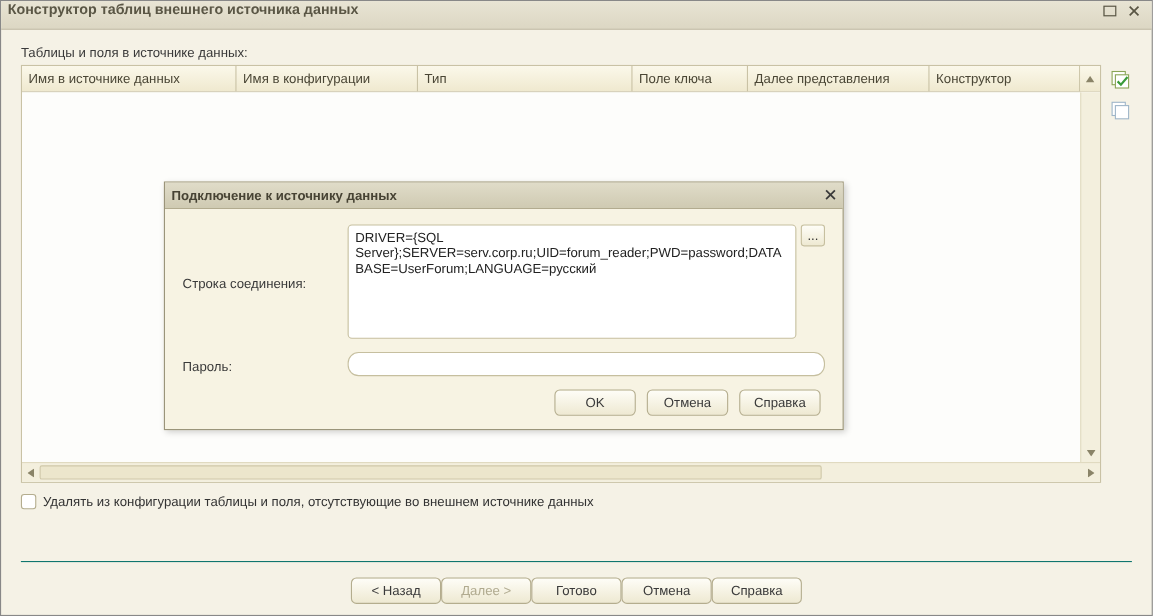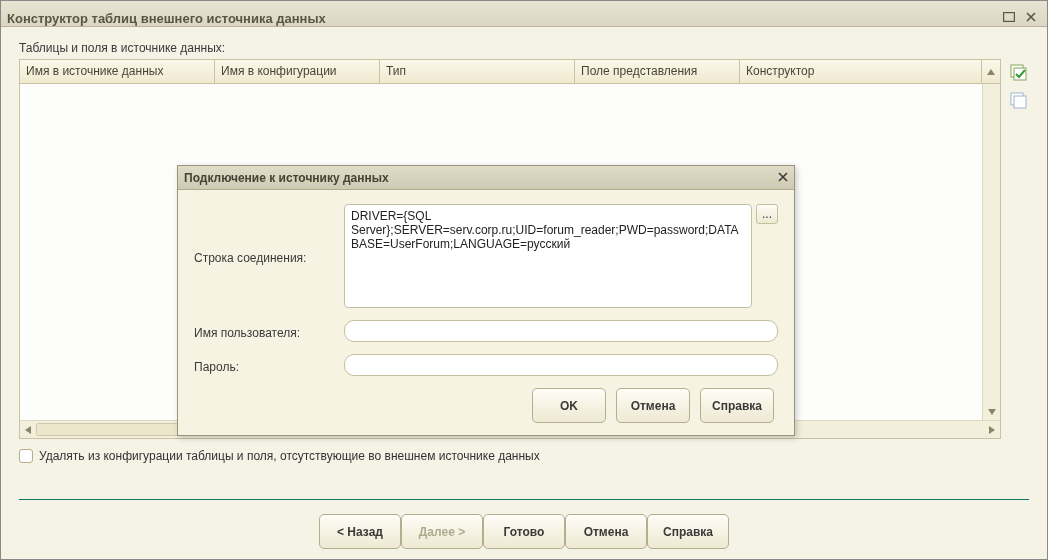--- a/index.html
+++ b/index.html
@@ -12,21 +12,21 @@
     width: 1048px;
     height: 560px;
     overflow: hidden;
     border: 1px solid #888;
   }
   .titlebar {
     height: 26px;
     background: linear-gradient(#e8e4d4, #dcd7c3);
     border-bottom: 1px solid #b9b39b;
     display: flex;
-    align-items: flex-end;
+    align-items: flex-start;
     padding: 0 6px;
   }
   .titlebar .title {
     flex: 1;
     font-weight: bold;
     color: #5a5645;
     font-size: 13px;
   }
   .titlebar .win-btn {
     width: 20px;
@@ -158,47 +158,45 @@
   }
   .footer-bar {
     margin-top:auto;
     padding-top:14px;
     border-top: 1px solid #0f766e;
     display:flex;
     justify-content:center;
   }
   .btn {
     min-width: 82px;
-    height: 35px;
+    height: 24px;
     padding: 0 4px;
     border: 1px solid #b4ad8e;
     border-radius: 5px;
     background: linear-gradient(#fefdf7, #eee9d2);
     color: #3a3a3a;
     display:flex;
     align-items:center;
     justify-content:center;
     cursor:pointer;
     font-size:12px;
-    font-weight:bold;
   }
   .btn.disabled {
     color: #b0aa8f;
     cursor: default;
   }
   
   .dialog {
     position:absolute;
     left: 148px;
     top: 138px;
     width: 618px;
     background: #f7f3e3;
     border: 1px solid #9a947a;
     box-shadow: 2px 2px 6px rgba(0,0,0,0.2);
-    margin-left: 28px;
   }
   .dialog-titlebar {
     height: 24px;
     background: linear-gradient(#e0dcc9, #cfcab2);
     border-bottom: 1px solid #b2ab8f;
     display:flex;
     align-items:center;
     padding: 0 6px;
     font-weight:bold;
     color:#474334;
@@ -282,21 +280,22 @@
 
 <div class="content">
   <div class="section-label">Таблицы и поля в источнике данных:</div>
 
   <div class="grid-row">
     <div class="grid-wrapper">
       <div class="grid-header">
         <div class="col" style="width:195px">Имя в источнике данных</div>
         <div class="col" style="width:165px">Имя в конфигурации</div>
         <div class="col" style="width:195px">Тип</div>
-        <div class="col" style="width:165px">Поле представления</div>
+        <div class="col" style="width:105px">Поле ключа</div>
+        <div class="col" style="width:165px">Далее представления</div>
         <div class="col" style="flex:1">Конструктор</div>
         <div class="col-scroll">
           <svg width="8" height="6" viewBox="0 0 8 6">
               <path d="M4 0 L8 6 L0 6 Z" fill="#8a8468"></path>
             </svg>
         </div>
       </div>
       <div class="grid-body">
         <div class="grid-body-inner"></div>
         <div class="vscroll">
@@ -365,26 +364,20 @@
     </div>
     <div class="dialog-body">
       <div class="form-row">
         <div class="label">Строка соединения:</div>
         <div class="field">
           <textarea class="textarea" style="">DRIVER={SQL Server};SERVER=serv.corp.ru;UID=forum_reader;PWD=password;DATABASE=UserForum;LANGUAGE=русский</textarea>
           <div class="ellipsis-btn">...</div>
         </div>
       </div>
       <div class="form-row">
-        <div class="label">Имя пользователя:</div>
-        <div class="field">
-          <input class="text-input" type="text" value="" style="">
-        </div>
-      </div>
-      <div class="form-row">
         <div class="label">Пароль:</div>
         <div class="field">
           <input class="text-input" type="password" value="" style="">
         </div>
       </div>
       <div class="dialog-footer">
         <div class="btn" style="min-width:74px">OK</div>
         <div class="btn" style="min-width:74px">Отмена</div>
         <div class="btn" style="min-width:74px">Справка</div>
       </div>

